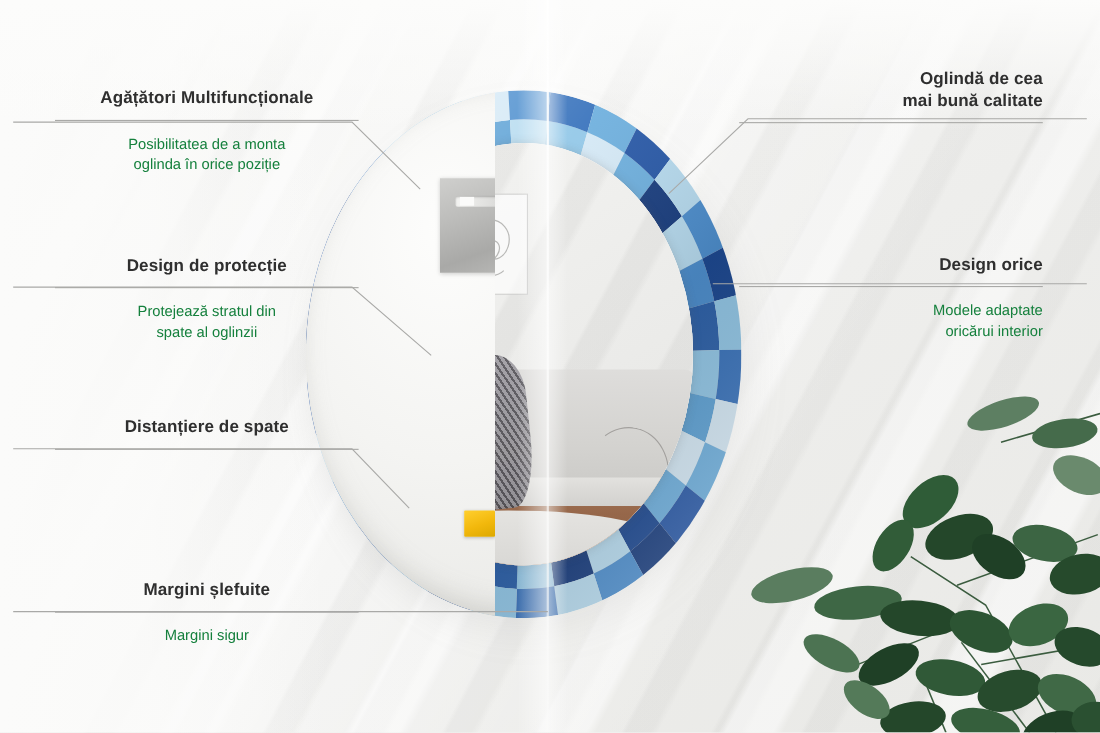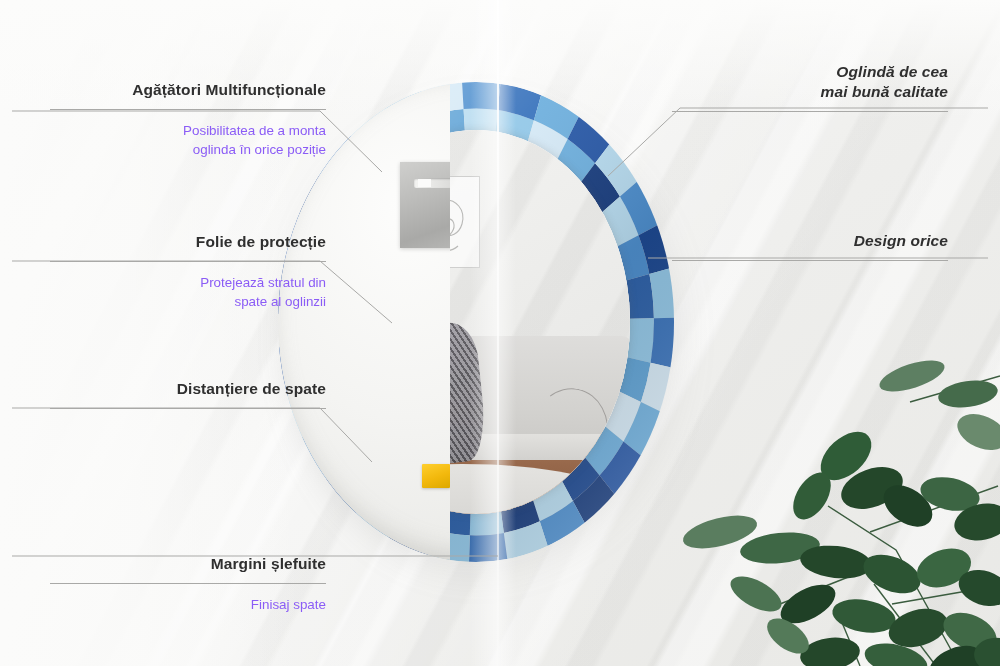--- a/index.html
+++ b/index.html
@@ -200,30 +200,30 @@
     position:absolute; left:470px; top:0; width:46px; height:666px;
     background:linear-gradient(90deg, rgba(255,255,255,0) 0%, rgba(255,255,255,.55) 58%, rgba(255,255,255,0) 100%);
     pointer-events:none;
   }
 
   
   #leaders { position:absolute; inset:0; pointer-events:none; }
 
   
   .callout { position:absolute; width:276px; }
-  .callout.left  { left:50px;  text-align:right; }
-  .callout.right { right:52px; text-align:right;font-style:italic; }
+  .callout.left  { left:50px;  text-align:center; }
+  .callout.right { right:52px; text-align:right; }
   .c-title {
     font-size:15.5px; font-weight:bold; color:#2f2f2f; letter-spacing:.1px; line-height:1.3;
   }
   .c-rule {
     margin-top:9px; height:1px; background:#a9a9a7; width:276px;
   }
   .c-body {
-    margin-top:11px; font-size:13.4px; line-height:1.42; color:#8b5cf6;
+    margin-top:11px; font-size:13.4px; line-height:1.42; color:#15803d;
   }
 
   
   #foliage { position:absolute; right:0; bottom:0; width:340px; height:330px; }
 </style>
 </head>
 <body>
 
 <div id="stage">
 
@@ -394,36 +394,37 @@
     </g>
   </svg>
 
   <div id="callouts">
       <div class="callout left" style="top: 80px;">
         <div class="c-title">Agățători Multifuncționale</div>
         <div class="c-rule"></div>
         <div class="c-body">Posibilitatea de a monta<br>oglinda în orice poziție</div>
       </div>
       <div class="callout left" style="top: 232px;">
-        <div class="c-title">Folie de protecție</div>
+        <div class="c-title">Design de protecție</div>
         <div class="c-rule"></div>
         <div class="c-body">Protejează stratul din<br>spate al oglinzii</div>
       </div>
       <div class="callout left" style="top: 379px;">
         <div class="c-title">Distanțiere de spate</div>
         <div class="c-rule"></div>
       </div>
-      <div class="callout left" style="top: 554px;">
+      <div class="callout left" style="top: 527px;">
         <div class="c-title">Margini șlefuite</div>
         <div class="c-rule"></div>
-        <div class="c-body">Finisaj spate</div>
+        <div class="c-body">Margini sigur</div>
       </div>
       <div class="callout right" style="top: 62px;">
         <div class="c-title">Oglindă de cea<br>mai bună calitate</div>
         <div class="c-rule"></div>
       </div>
       <div class="callout right" style="top: 231px;">
         <div class="c-title">Design orice</div>
         <div class="c-rule"></div>
+        <div class="c-body">Modele adaptate<br>oricărui interior</div>
       </div>
     </div>
 
 </div>
 
 </body></html>

